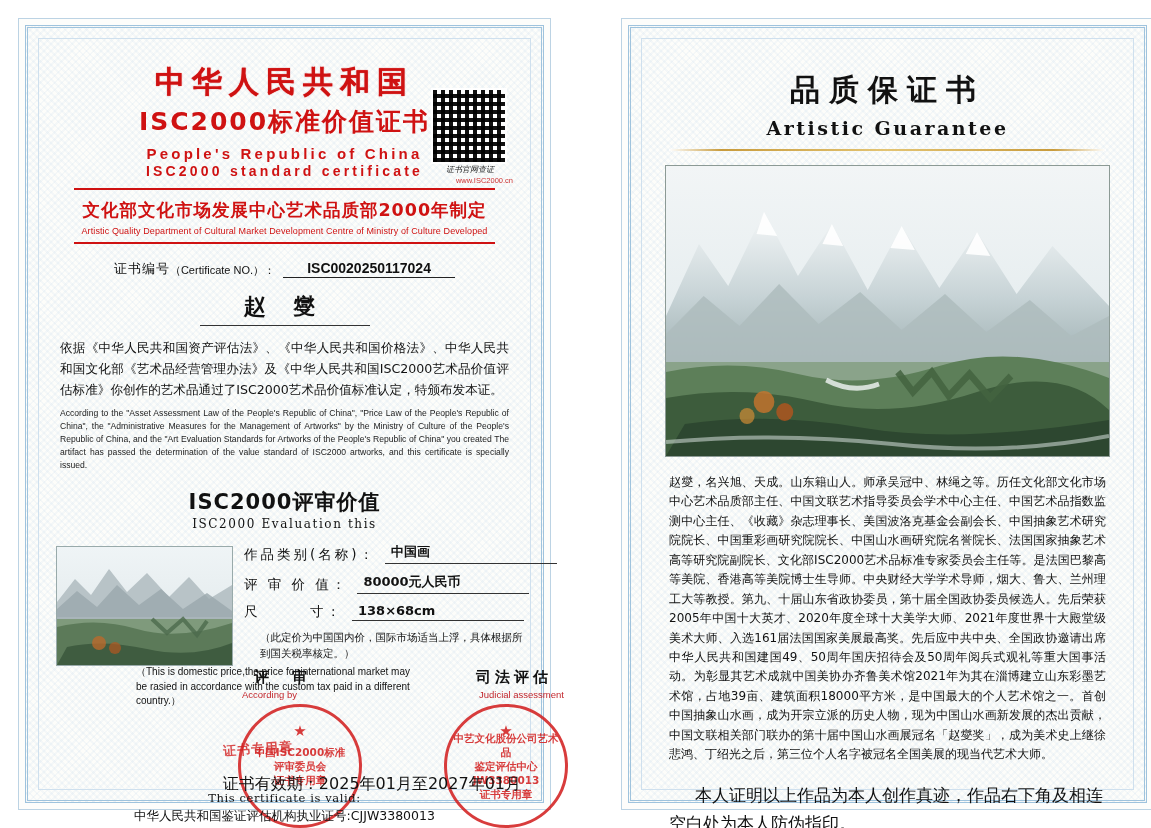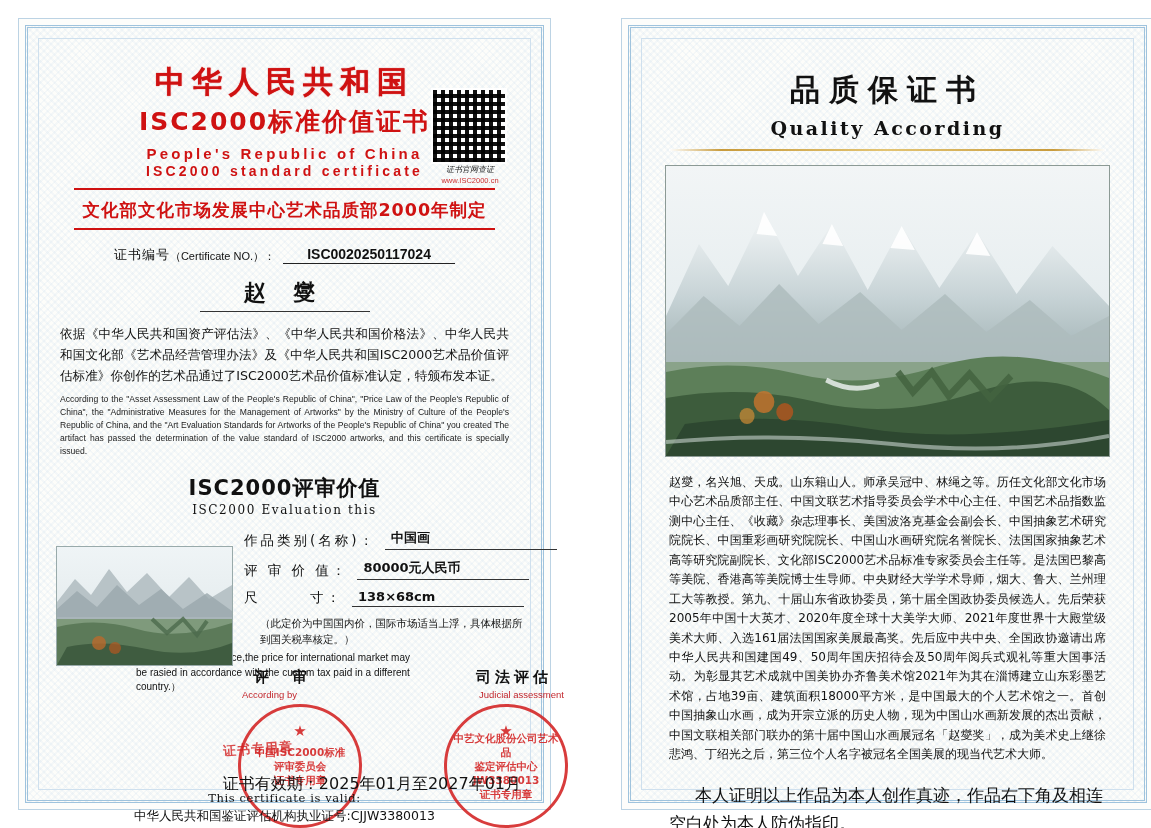--- a/index.html
+++ b/index.html
@@ -183,21 +183,21 @@
   .qr{
     position:absolute;right:14px;top:40px;width:72px;height:72px;
     background:
       repeating-linear-gradient(90deg,#111 0 4px,#fff 4px 8px),
       repeating-linear-gradient(0deg,#111 0 4px,#fff 4px 8px);
     background-blend-mode:multiply;
     border:2px solid #fff;
   }
   .qr-cap{position:absolute;right:8px;top:116px;width:86px;text-align:center;font-size:8px;color:#222;
     font-family:"DejaVu Sans",sans-serif;font-style:italic;}
-  .qr-cap2{position:absolute;right:8px;top:128px;width:86px;text-align:center;font-size:7.5px;color:#c33;}
+  .qr-cap2{position:absolute;right:8px;top:128px;width:86px;text-align:right;font-size:7.5px;color:#c33;}
 
   
   .rtitle-cn{
     text-align:center;margin-top:22px;font-size:30px;font-weight:bold;letter-spacing:9px;
     color:#111;font-family:"DejaVu Sans",sans-serif;
   }
   .rtitle-en{
     text-align:center;margin-top:6px;font-size:19px;font-weight:bold;letter-spacing:2.5px;
     color:#111;font-family:"DejaVu Serif",serif;
   }
@@ -227,20 +227,21 @@
     <div class="cert-inner">
       <div class="cert-inner2"></div>
       <div class="content">
 
         <div class="title-cn">中华人民共和国</div>
         <div class="title-cn2">ISC2000标准价值证书</div>
         <div class="title-en">People's  Republic  of  China</div>
         <div class="title-en2">ISC2000  standard  certificate</div>
         <div class="redline"></div>
         <div class="subtitle-cn">文化部文化市场发展中心艺术品质部2000年制定</div>
+        <div class="subtitle-en">Artistic Quality Department of Cultural Market Development Centre of Ministry of Culture Developed</div>
         <div class="redline2"></div>
 
         <div class="qr"></div>
         <div class="qr-cap">证书官网查证</div>
         <div class="qr-cap2">www.ISC2000.cn</div>
 
         <div class="certno-row">
           <span class="lbl">证书编号</span>
           <span class="lbl-en">（Certificate NO.）：</span>
           <span class="certno-val">ISC0020250117024</span>
@@ -327,21 +328,21 @@
       </div>
     </div>
   </div>
 
   <div class="cert" id="cert-right">
     <div class="cert-inner">
       <div class="cert-inner2"></div>
       <div class="content">
 
         <div class="rtitle-cn">品质保证书</div>
-        <div class="rtitle-en">Quality  According</div>
+        <div class="rtitle-en">Artistic  Guarantee</div>
         <div class="gold-line"></div>
 
         <div class="rimage">
           <svg width="100%" height="290" viewBox="0 0 470 290" preserveAspectRatio="none">
             <defs>
               <linearGradient id="sky" x1="0" y1="0" x2="0" y2="1">
                 <stop offset="0%" stop-color="#f2f5f6"></stop>
                   <stop offset="60%" stop-color="#e4ecee"></stop>
                   <stop offset="100%" stop-color="#d7e2e0"></stop>
               </linearGradient>

